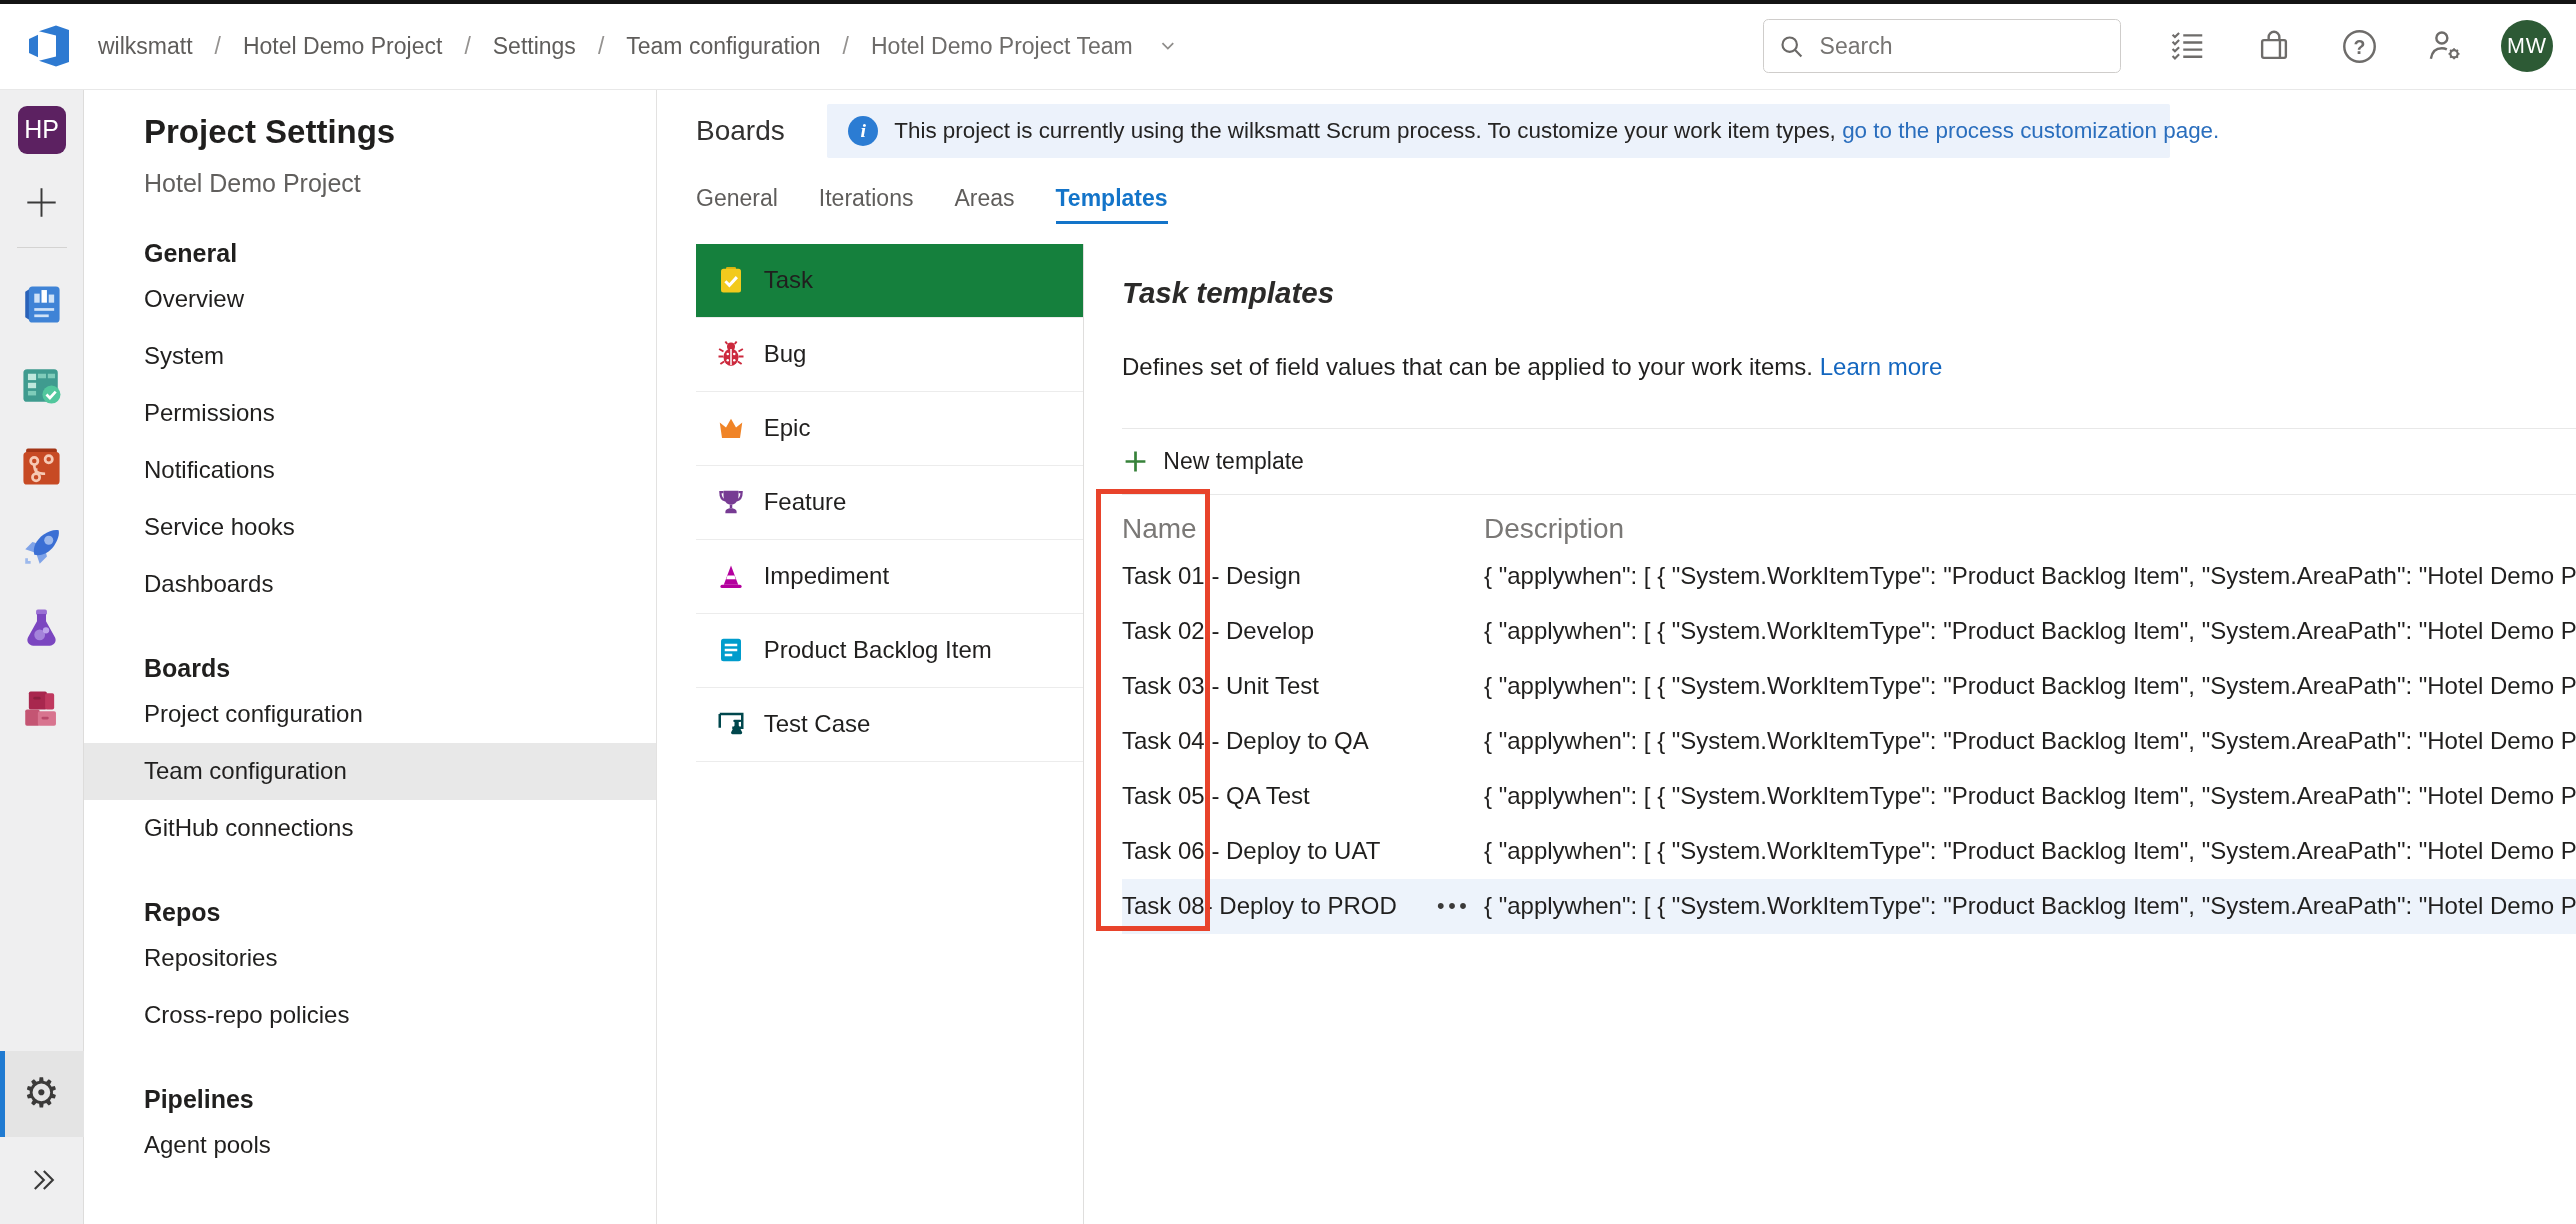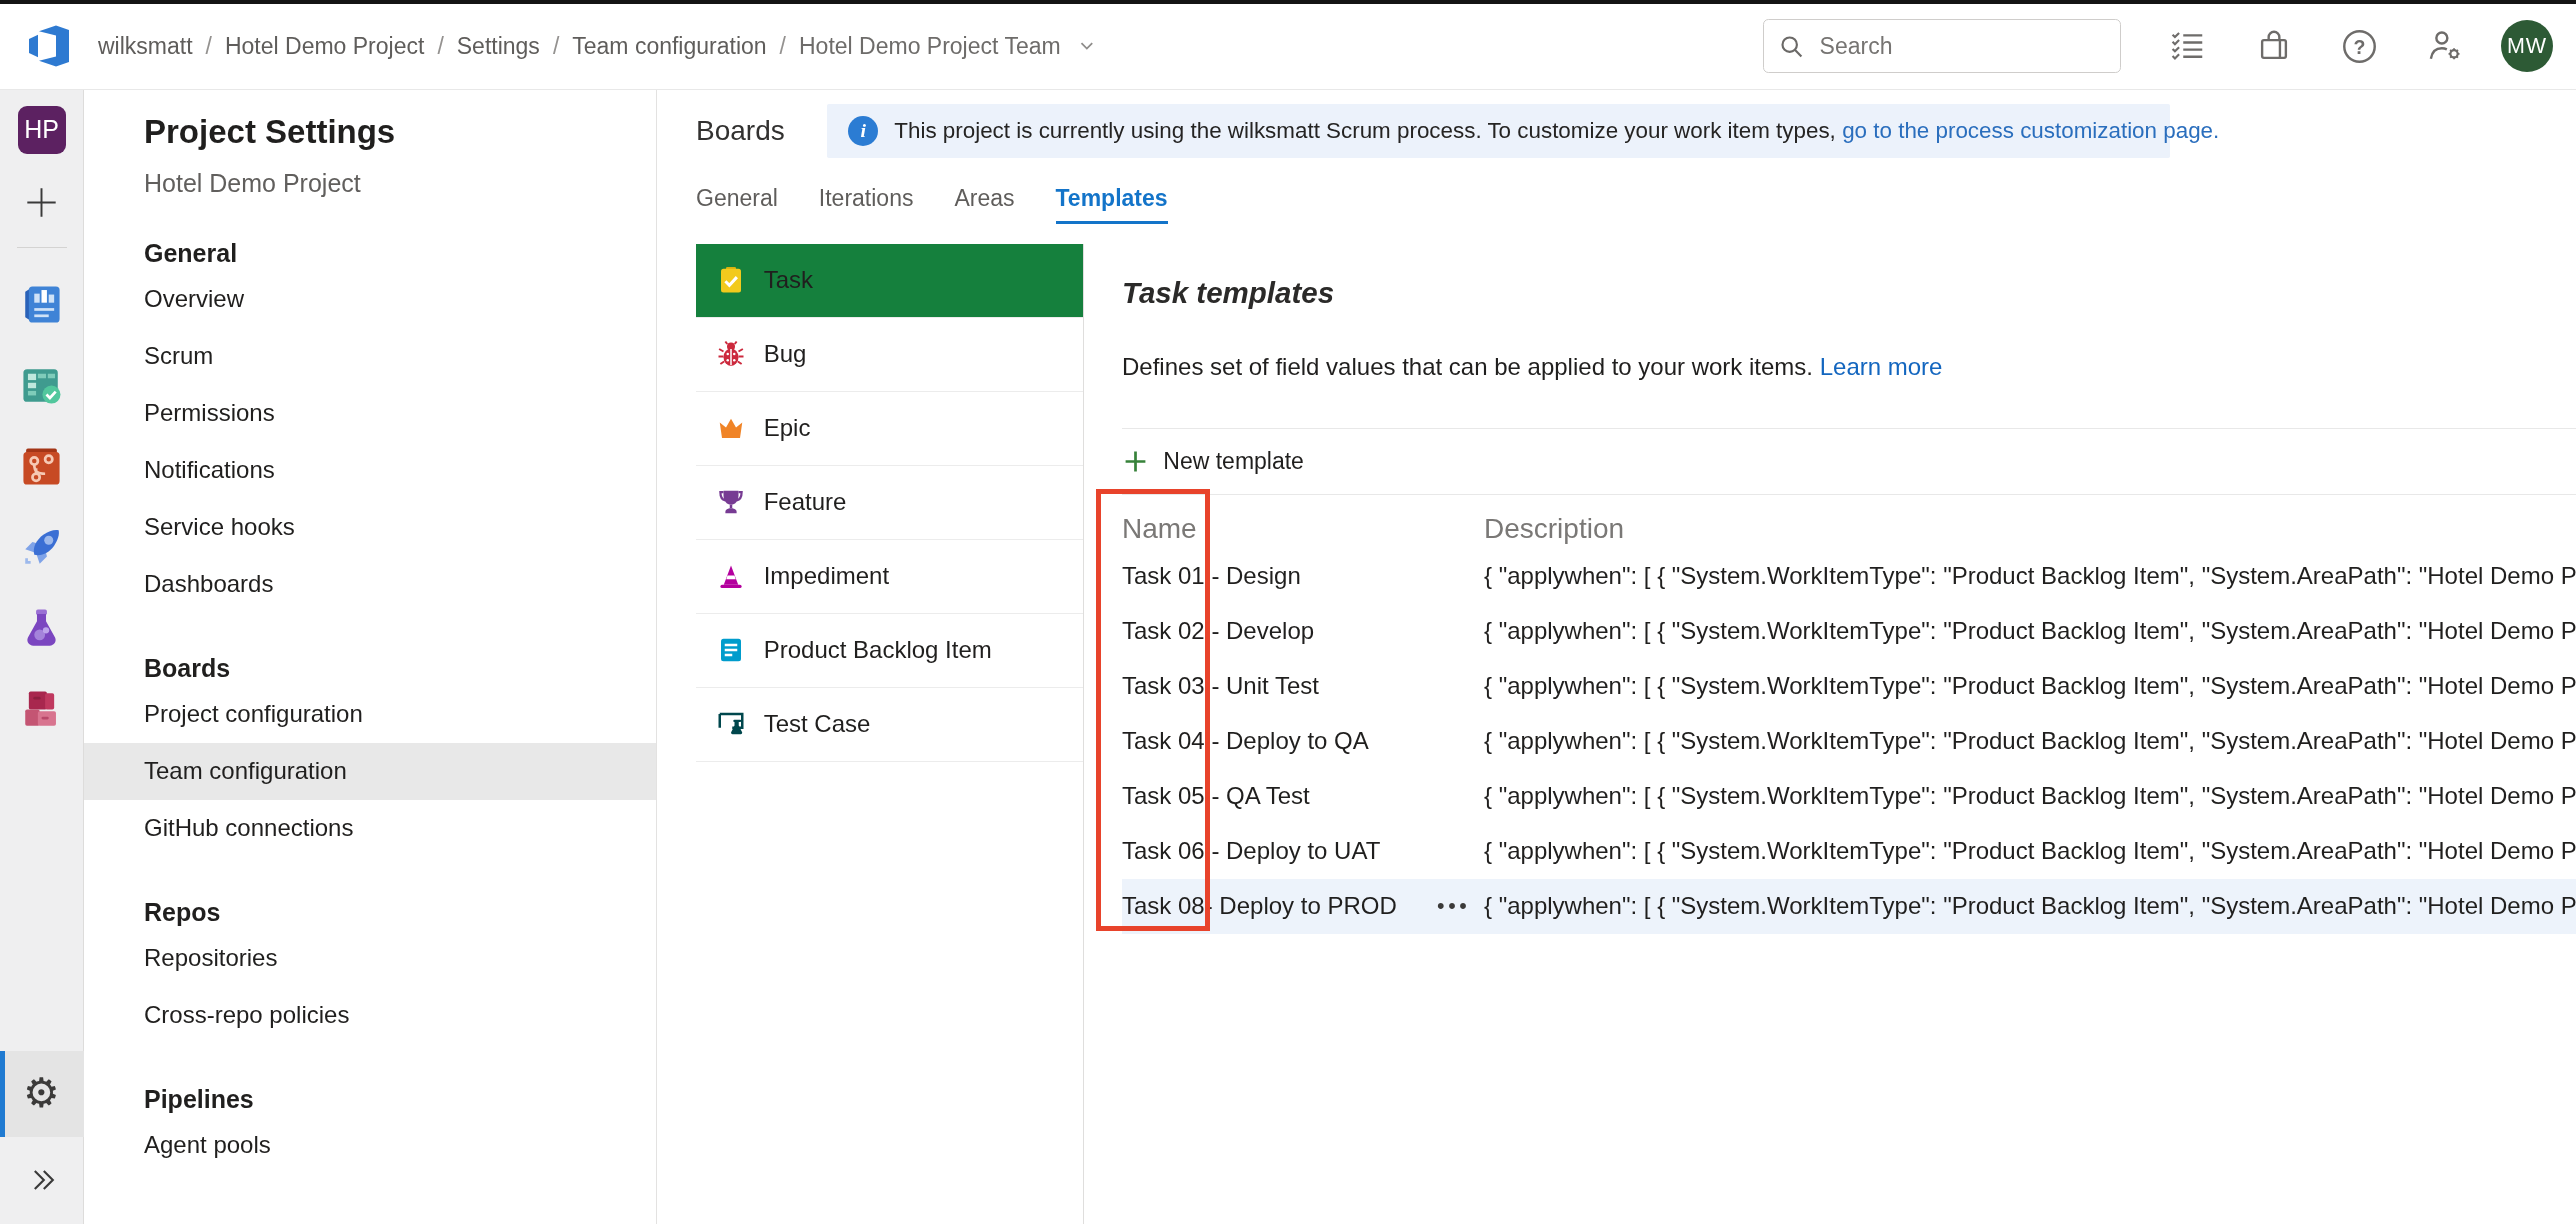--- a/index.html
+++ b/index.html
@@ -3,21 +3,21 @@
 <meta charset="utf-8">
 <style>
   html,body{margin:0;padding:0;background:#fff;}
   #screen{position:relative;width:2576px;height:1224px;overflow:hidden;background:#fff;
           font-family:"Liberation Sans","DejaVu Sans",sans-serif;color:#201f1e;}
   
   .topstrip{height:3.6px;background:#141414;}
   .topbar{height:86px;display:flex;align-items:center;padding:0 23px 0 25px;
           border-bottom:0.9px solid #e8e8e8;box-sizing:border-box;background:#fff;}
   .logo{width:48px;height:48px;margin-right:25px;flex:0 0 auto;}
-  .crumbs{display:flex;align-items:center;font-size:23px;color:#5f5d5b;gap:13px;white-space:nowrap;}
+  .crumbs{display:flex;align-items:center;font-size:23px;color:#5f5d5b;gap:22px;white-space:nowrap;}
   .crumb{cursor:pointer;}
   .crumb-sep{color:#949290;}
   .crumb-caret{margin-left:3.6px;display:flex;align-items:center;}
   .search{margin-left:auto;width:358px;height:54px;border:1.8px solid #cfcdcb;border-radius:5.4px;
           display:flex;align-items:center;padding:0 14.3px;box-sizing:border-box;margin-right:47px;background:#fff;}
   .search-ph{color:#767472;font-size:23px;margin-left:14.3px;}
   .tb-icons{display:flex;align-items:center;gap:47px;margin-right:36px;color:#6e6c6a;}
   .tb-icon{width:39px;height:39px;display:flex;align-items:center;justify-content:center;cursor:pointer;}
   .avatar{width:52px;height:52px;border-radius:50%;background:#2d5a35;color:#fff;font-size:21.5px;
           display:flex;align-items:center;justify-content:center;letter-spacing:0.9px;cursor:pointer;}
@@ -234,21 +234,21 @@
         </svg>
       </div>
     </div>
 
     <div class="sidebar">
       <div class="side-title">Project Settings</div>
       <div class="side-sub">Hotel Demo Project</div>
 
       <div class="side-header">General</div>
       <div class="side-item">Overview</div>
-      <div class="side-item">Scrum</div>
+      <div class="side-item">System</div>
       <div class="side-item">Permissions</div>
       <div class="side-item">Notifications</div>
       <div class="side-item">Service hooks</div>
       <div class="side-item">Dashboards</div>
 
       <div class="side-header">Boards</div>
       <div class="side-item">Project configuration</div>
       <div class="side-item selected">Team configuration</div>
       <div class="side-item">GitHub connections</div>
 

